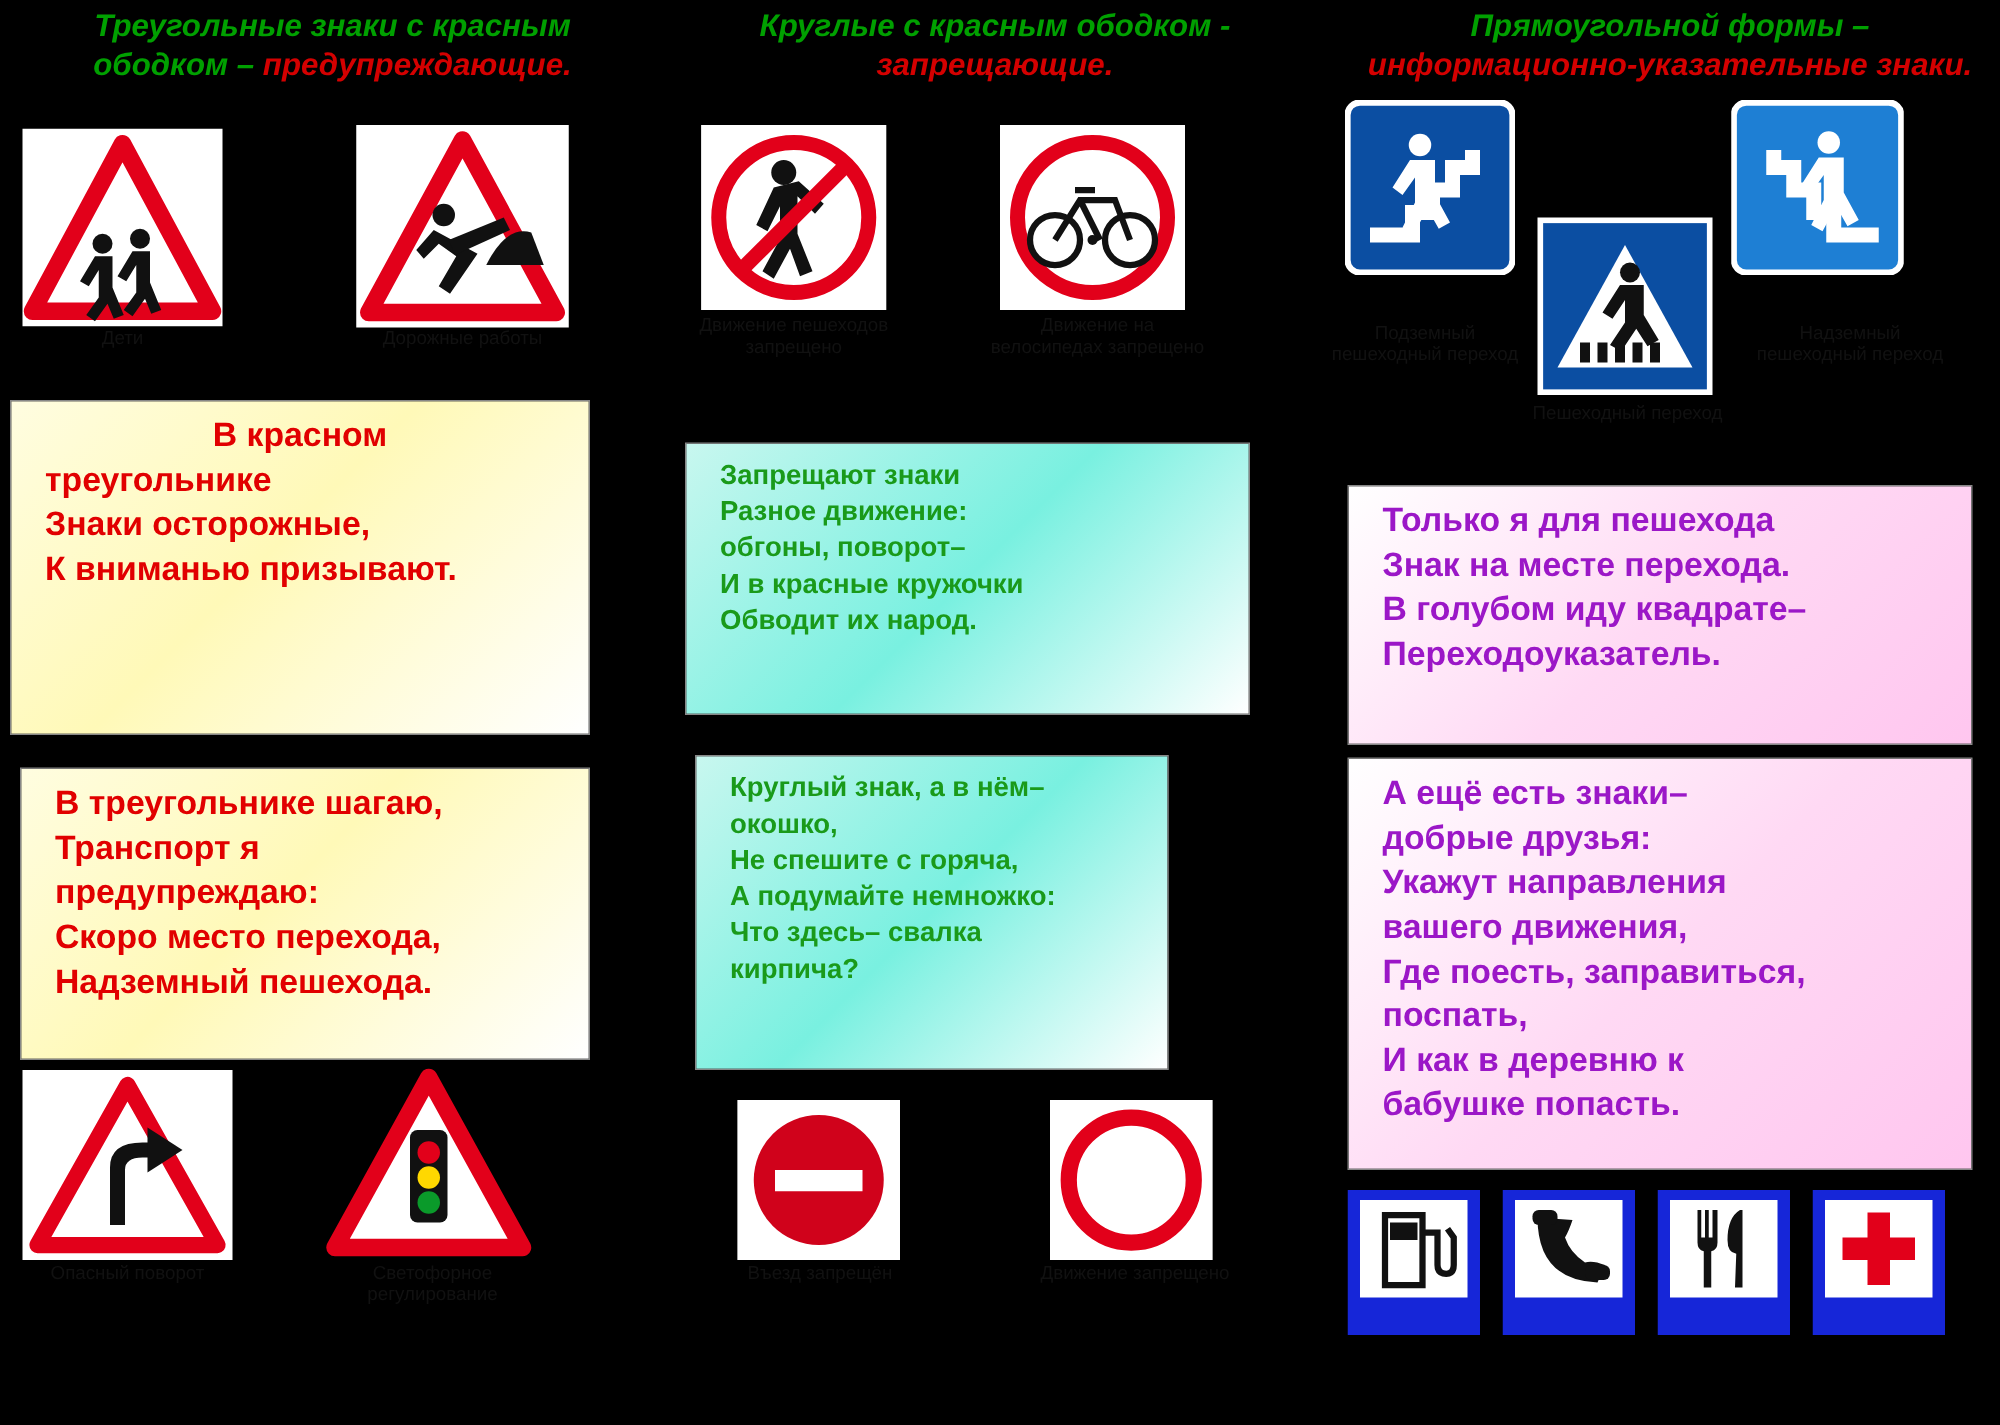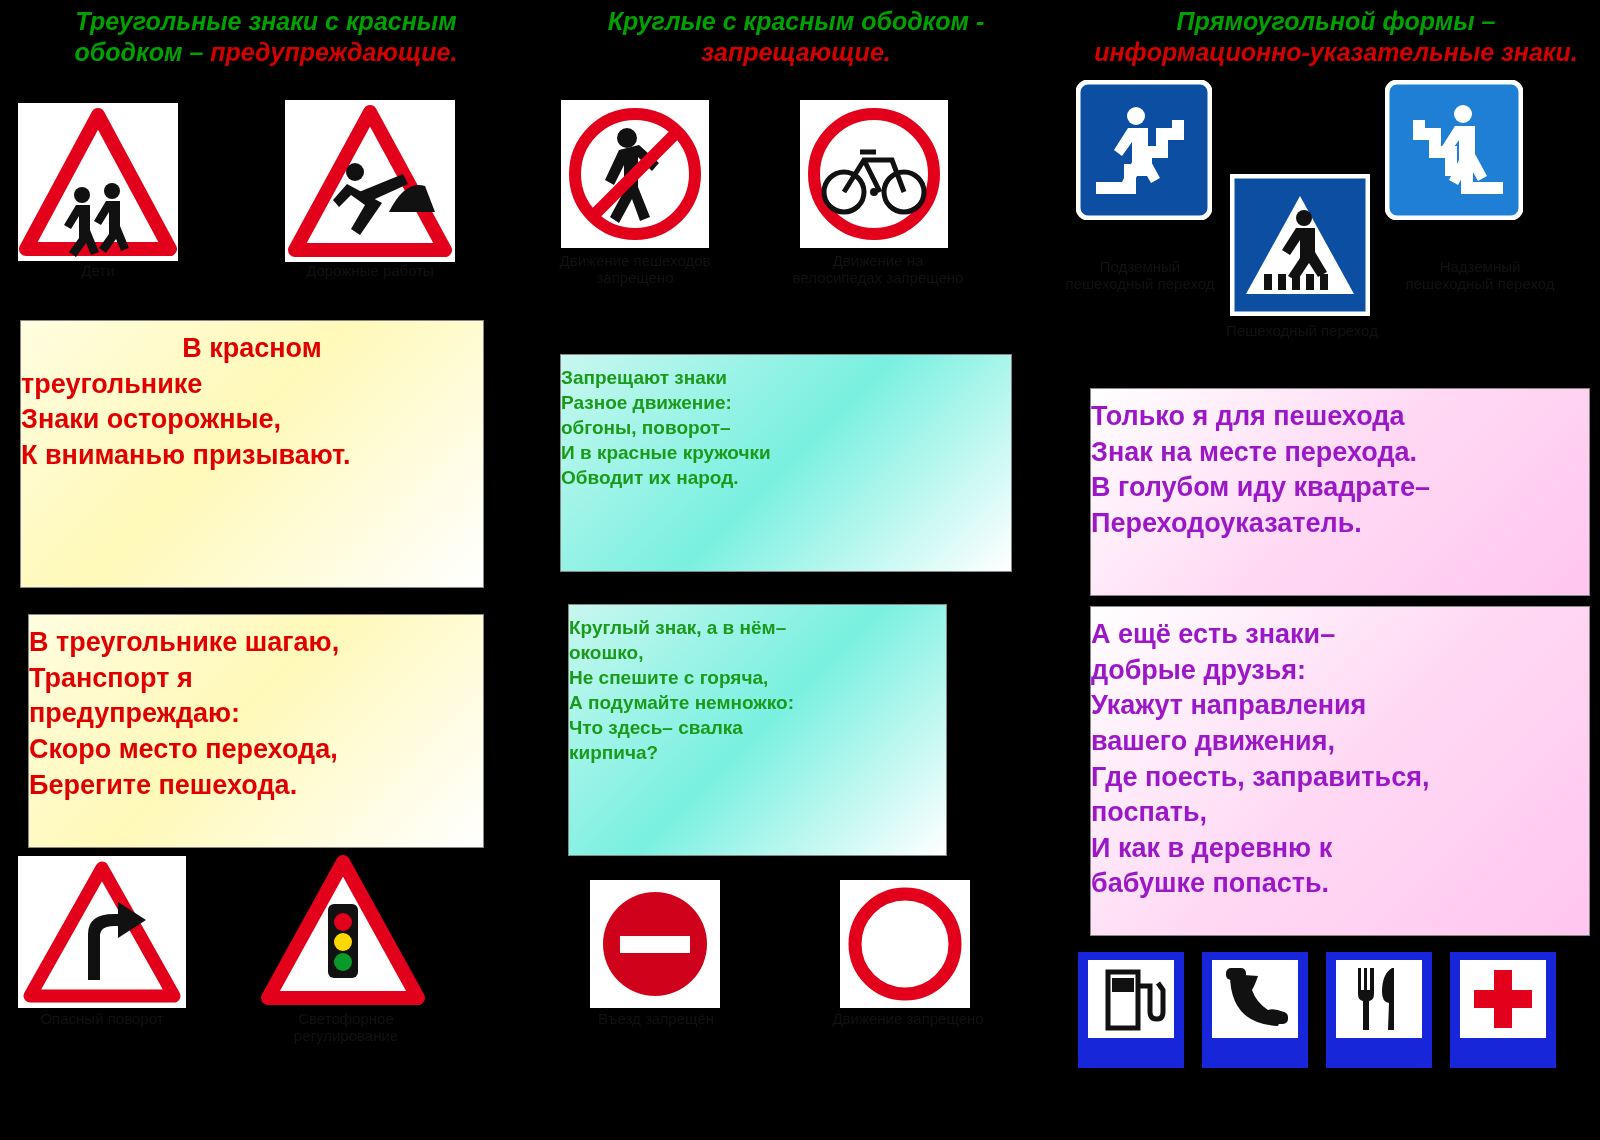--- a/index.html
+++ b/index.html
@@ -17,32 +17,31 @@
   }
   .heading .red{color:#d40000;}
   .sign{position:absolute;background:#fff;}
   .caption{
     position:absolute;color:#111;font-size:15px;text-align:center;
     line-height:1.15;font-family:"Liberation Sans",sans-serif;
   }
 
   .poem{
     position:absolute;border:1px solid #888;box-sizing:border-box;
-    padding:10px 0;line-height:1.32;font-weight:bold;
+    padding:10px 27px;line-height:1.32;font-weight:bold;
     font-family:"Liberation Sans",sans-serif;
-    margin-left:12px;
   }
   .poem div{white-space:pre;}
 
   .p-yellow{background:linear-gradient(135deg,#fffde0 0%,#fff9b8 45%,#ffffff 100%);}
   .p-cyan{background:linear-gradient(135deg,#c8f7ef 0%,#79f0e0 50%,#ffffff 100%);}
   .p-pink{background:linear-gradient(135deg,#ffffff 0%,#ffd9f4 50%,#ffc6ef 100%);}
 
   .t-red{color:#e10000;font-size:27px;}
-  .t-green{color:#1a9a1a;font-size:19px;}
+  .t-green{color:#1a9a1a;font-size:22px;}
   .t-purple{color:#9b17c7;font-size:27px;}
   svg{display:block;}
 </style>
 </head>
 <body>
 
 <div class="page">
 
   <div class="col col1">
     <h2 class="heading"><span>Треугольные знаки с красным ободком – </span><span class="red">предупреждающие.</span></h2>
@@ -79,21 +78,21 @@
     <div class="t-red" style="">треугольнике</div>
     <div class="t-red">Знаки осторожные,</div>
     <div class="t-red">К вниманью призывают.</div>
   </div>
 
   <div class="poem p-yellow" style="left:16px;top:614px;width:456px;height:234px;">
     <div class="t-red">В треугольнике шагаю,</div>
     <div class="t-red">Транспорт я</div>
     <div class="t-red">предупреждаю:</div>
     <div class="t-red">Скоро место перехода,</div>
-    <div class="t-red">Берегите пешехода.</div>
+    <div class="t-red">Надземный пешехода.</div>
   </div>
 
   <div class="sign" style="left:18px;top:856px;width:168px;height:152px;">
     <svg width="168" height="152" viewBox="0 0 168 152">
       <polygon points="84,12 156,140 12,140" fill="#fff" stroke="#e2001a" stroke-width="13" stroke-linejoin="round"></polygon>
       <path d="M70 124 L70 78 Q70 58 96 58 L108 58 L108 70 L96 70 Q82 70 82 80 L82 124 Z" fill="#111"></path>
       <polygon points="100,46 128,64 100,82" fill="#111"></polygon>
     </svg>
   </div>
   <div class="caption" style="left:14px;top:1010px;width:176px;">Опасный поворот</div>

